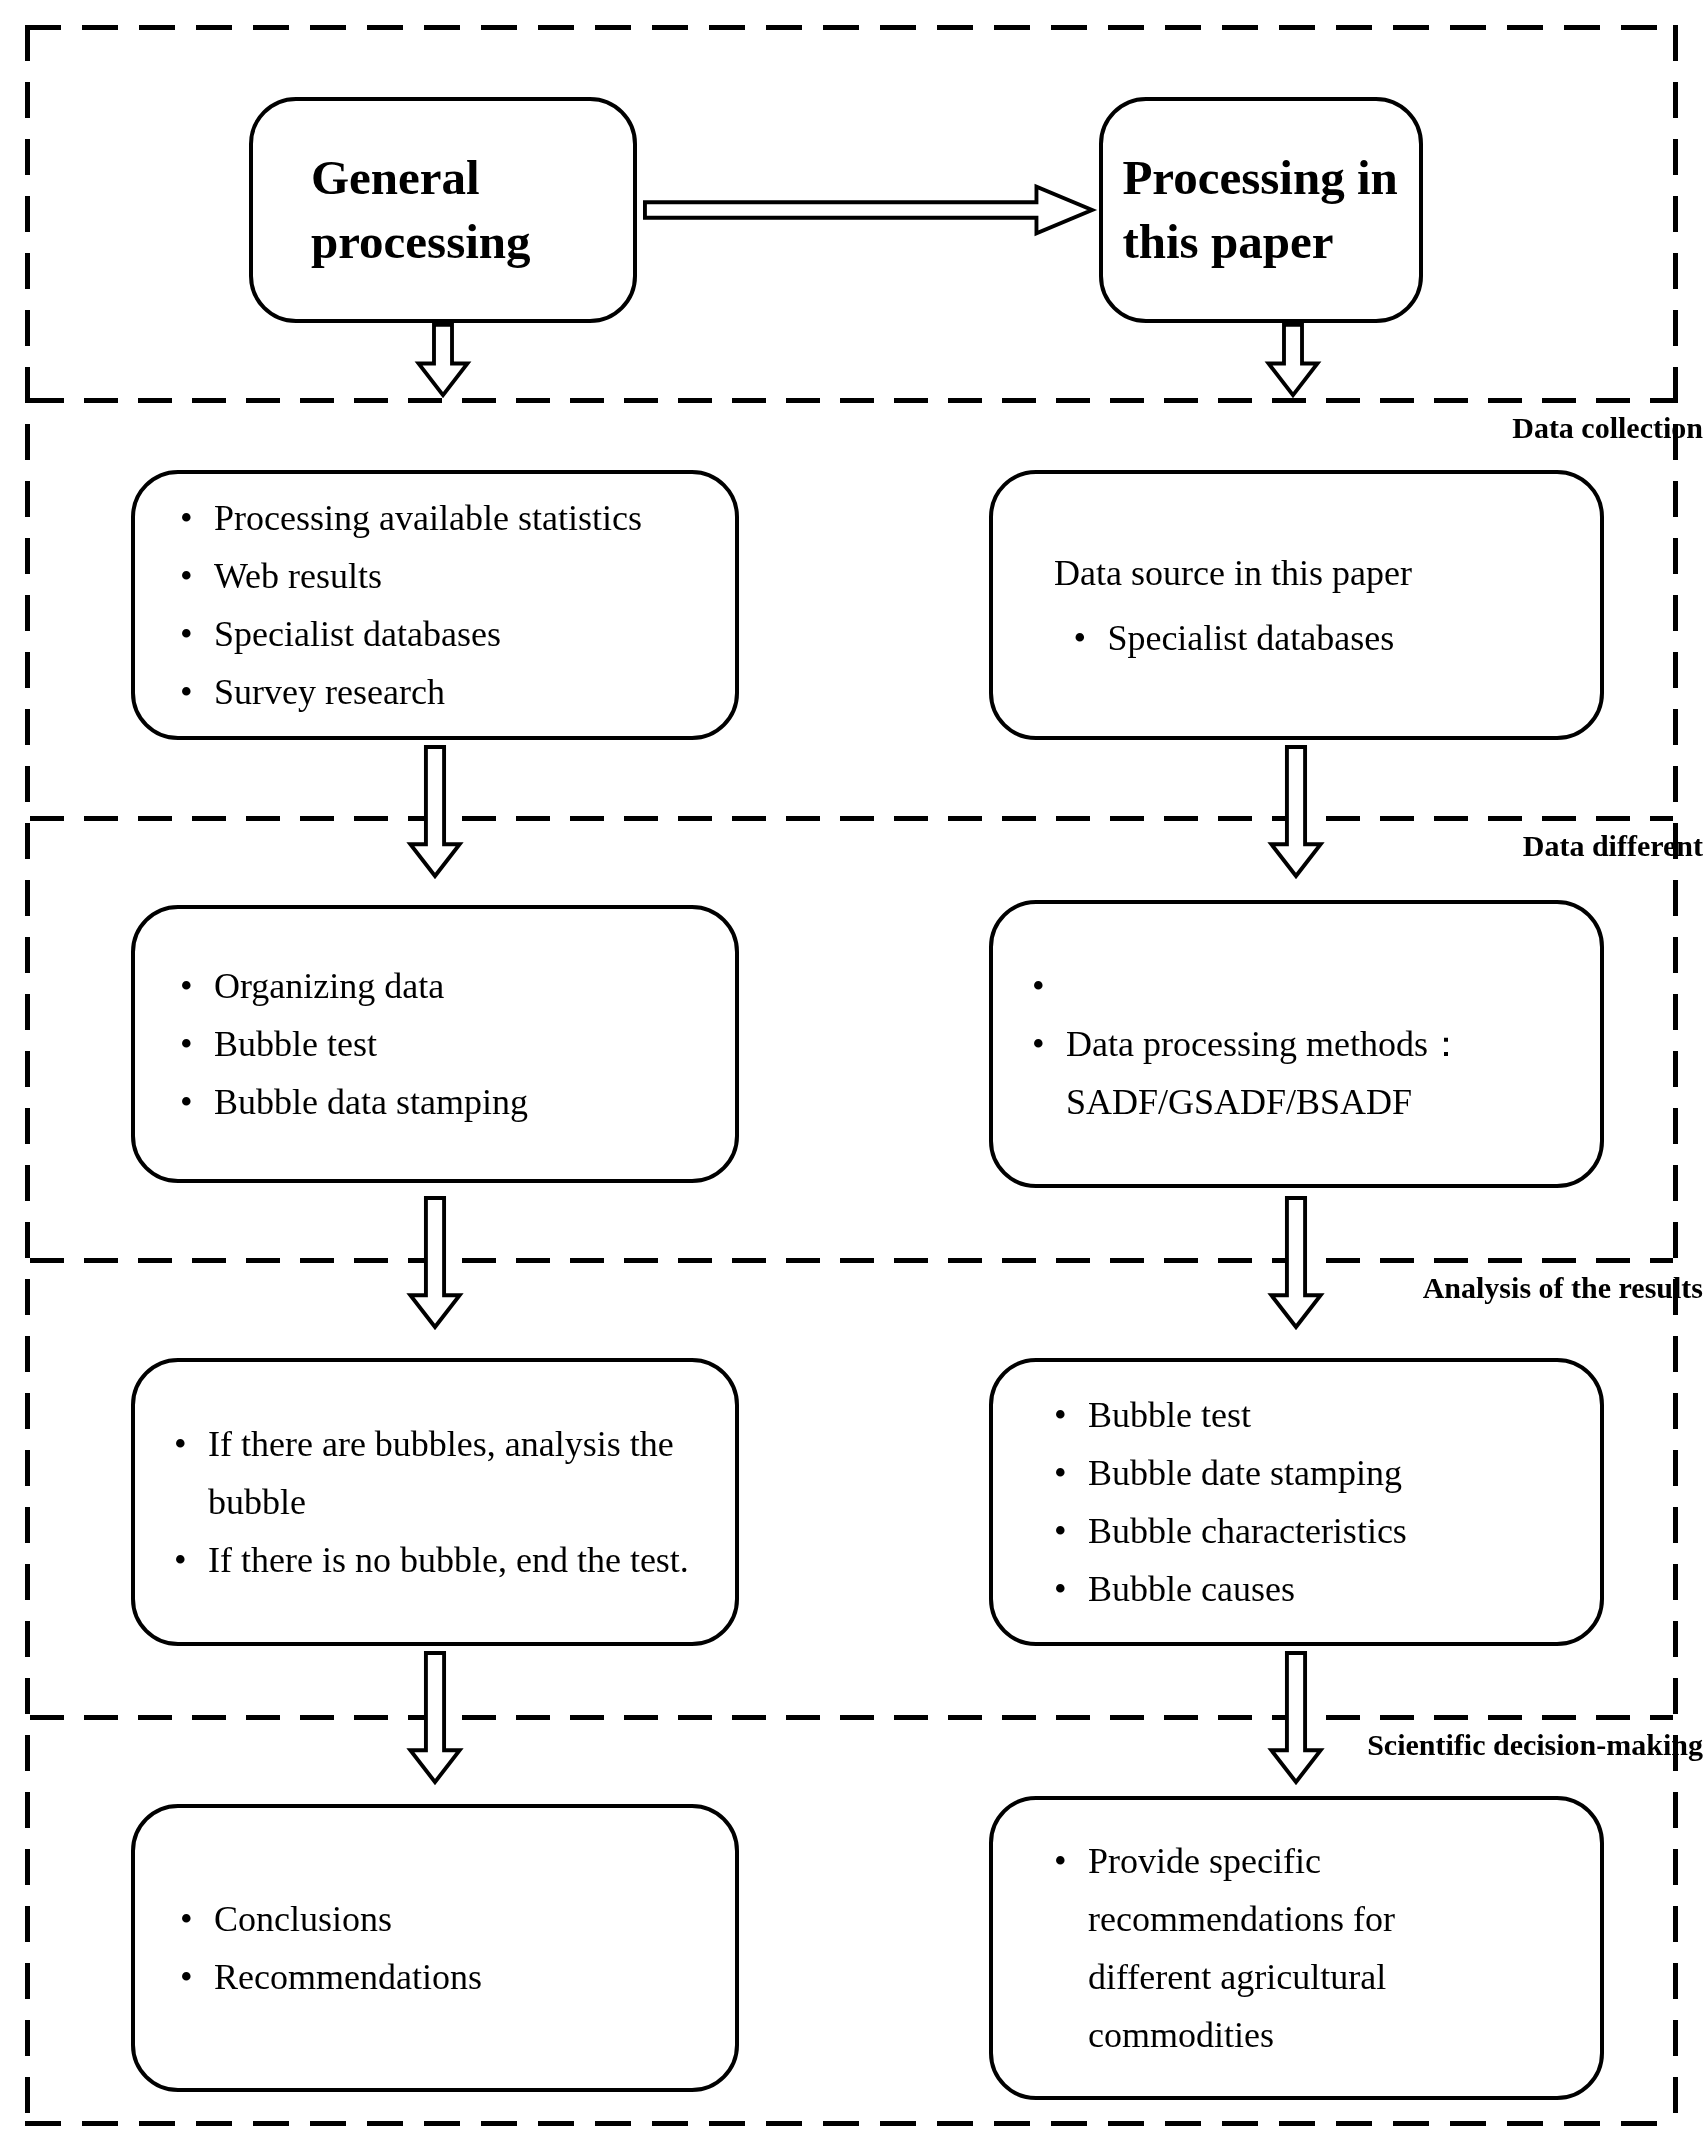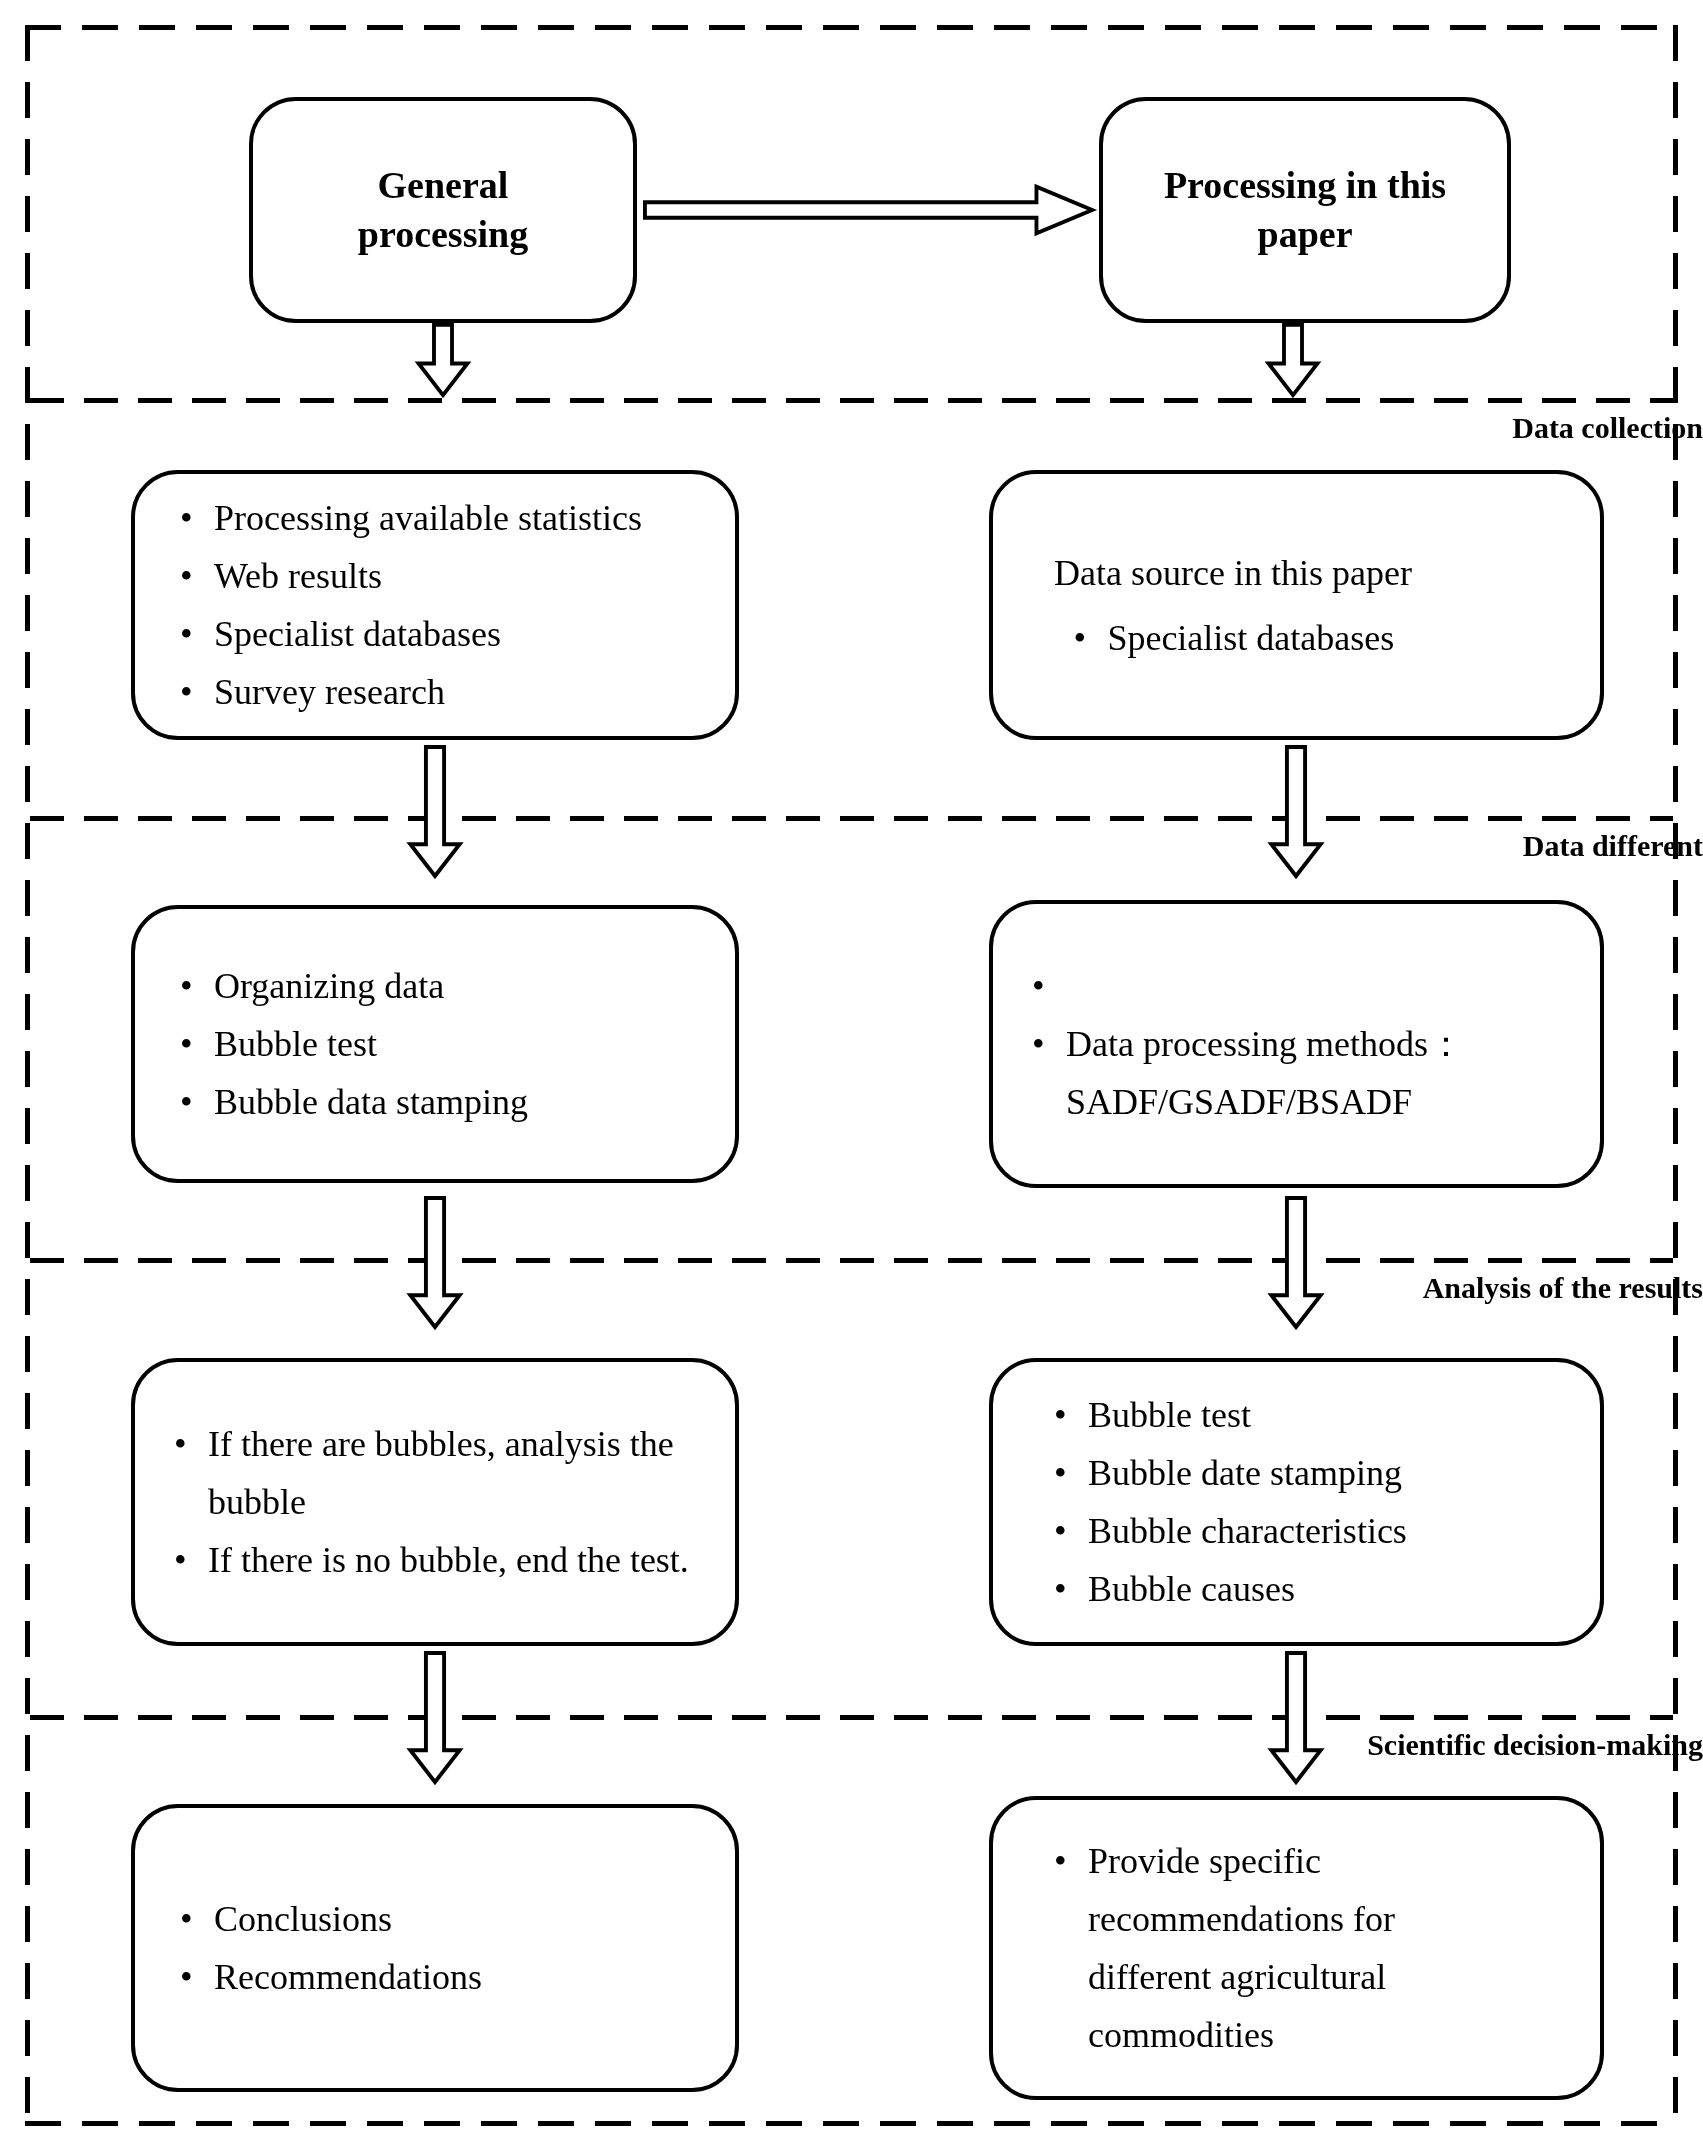--- a/index.html
+++ b/index.html
@@ -27,21 +27,21 @@
   .dash-line { position:absolute; left:30px; right:30px; height:4.5px;
                background: repeating-linear-gradient(90deg,#000 0 34px, transparent 34px 54px); }
 
   .sec-title { position:absolute; left:0; width:100%; text-align:right;
                font-weight:bold; font-size:30px; line-height:1.1; }
 
   .box { position:absolute; border:4.5px solid #000; border-radius:47px;
          background:#fff; box-sizing:border-box; }
 
   .top-box { display:flex; align-items:center; justify-content:center;
-             text-align:center; font-weight:bold; font-size:38px; line-height:1.3; }
+             font-weight:bold; font-size:49px; line-height:1.3; }
 
   .content-box { display:flex; flex-direction:column; justify-content:center;
                  font-size:36px; line-height:58px; }
 
   .blist { list-style:none; margin:0; padding:0; }
   .bitem { display:flex; }
   .blt { flex:0 0 34px; }
   .box-heading { }
 
   .arrow { position:absolute; overflow:visible; }
@@ -64,21 +64,21 @@
 
   <div class="sec-title" style="top:411px;">Data collection</div>
   <div class="sec-title" style="top:829px;">Data different</div>
   <div class="sec-title" style="top:1271px;">Analysis of the results</div>
   <div class="sec-title" style="top:1728px;">Scientific decision-making</div>
 
   <div class="box top-box" style="left:249px; top:97px; width:388px; height:226px; padding:0 58px;">
     <span>General processing</span>
   </div>
 
-  <div class="box top-box" style="left:1099px; top:97px; width:412px; height:226px; padding:0 19.4px;font-family:Liberation Serif, serif;">
+  <div class="box top-box" style="left:1099px; top:97px; width:324px; height:226px; padding:0 19.4px;font-family:Liberation Serif, serif;">
     <span>Processing in this paper</span>
   </div>
 
   <svg class="arrow" style="left:643px; top:184px;" width="453" height="52" viewBox="0 0 700 80">
     <polygon points="3,28 608,28 608,4 694,40 608,76 608,52 3,52"></polygon>
   </svg>
 
   <svg class="arrow" style="left:417px; top:323px;" width="52" height="74" viewBox="0 0 80 115">
     <polygon points="26,3 54,3 54,63 78,63 40,112 2,63 26,63"></polygon>
   </svg>

